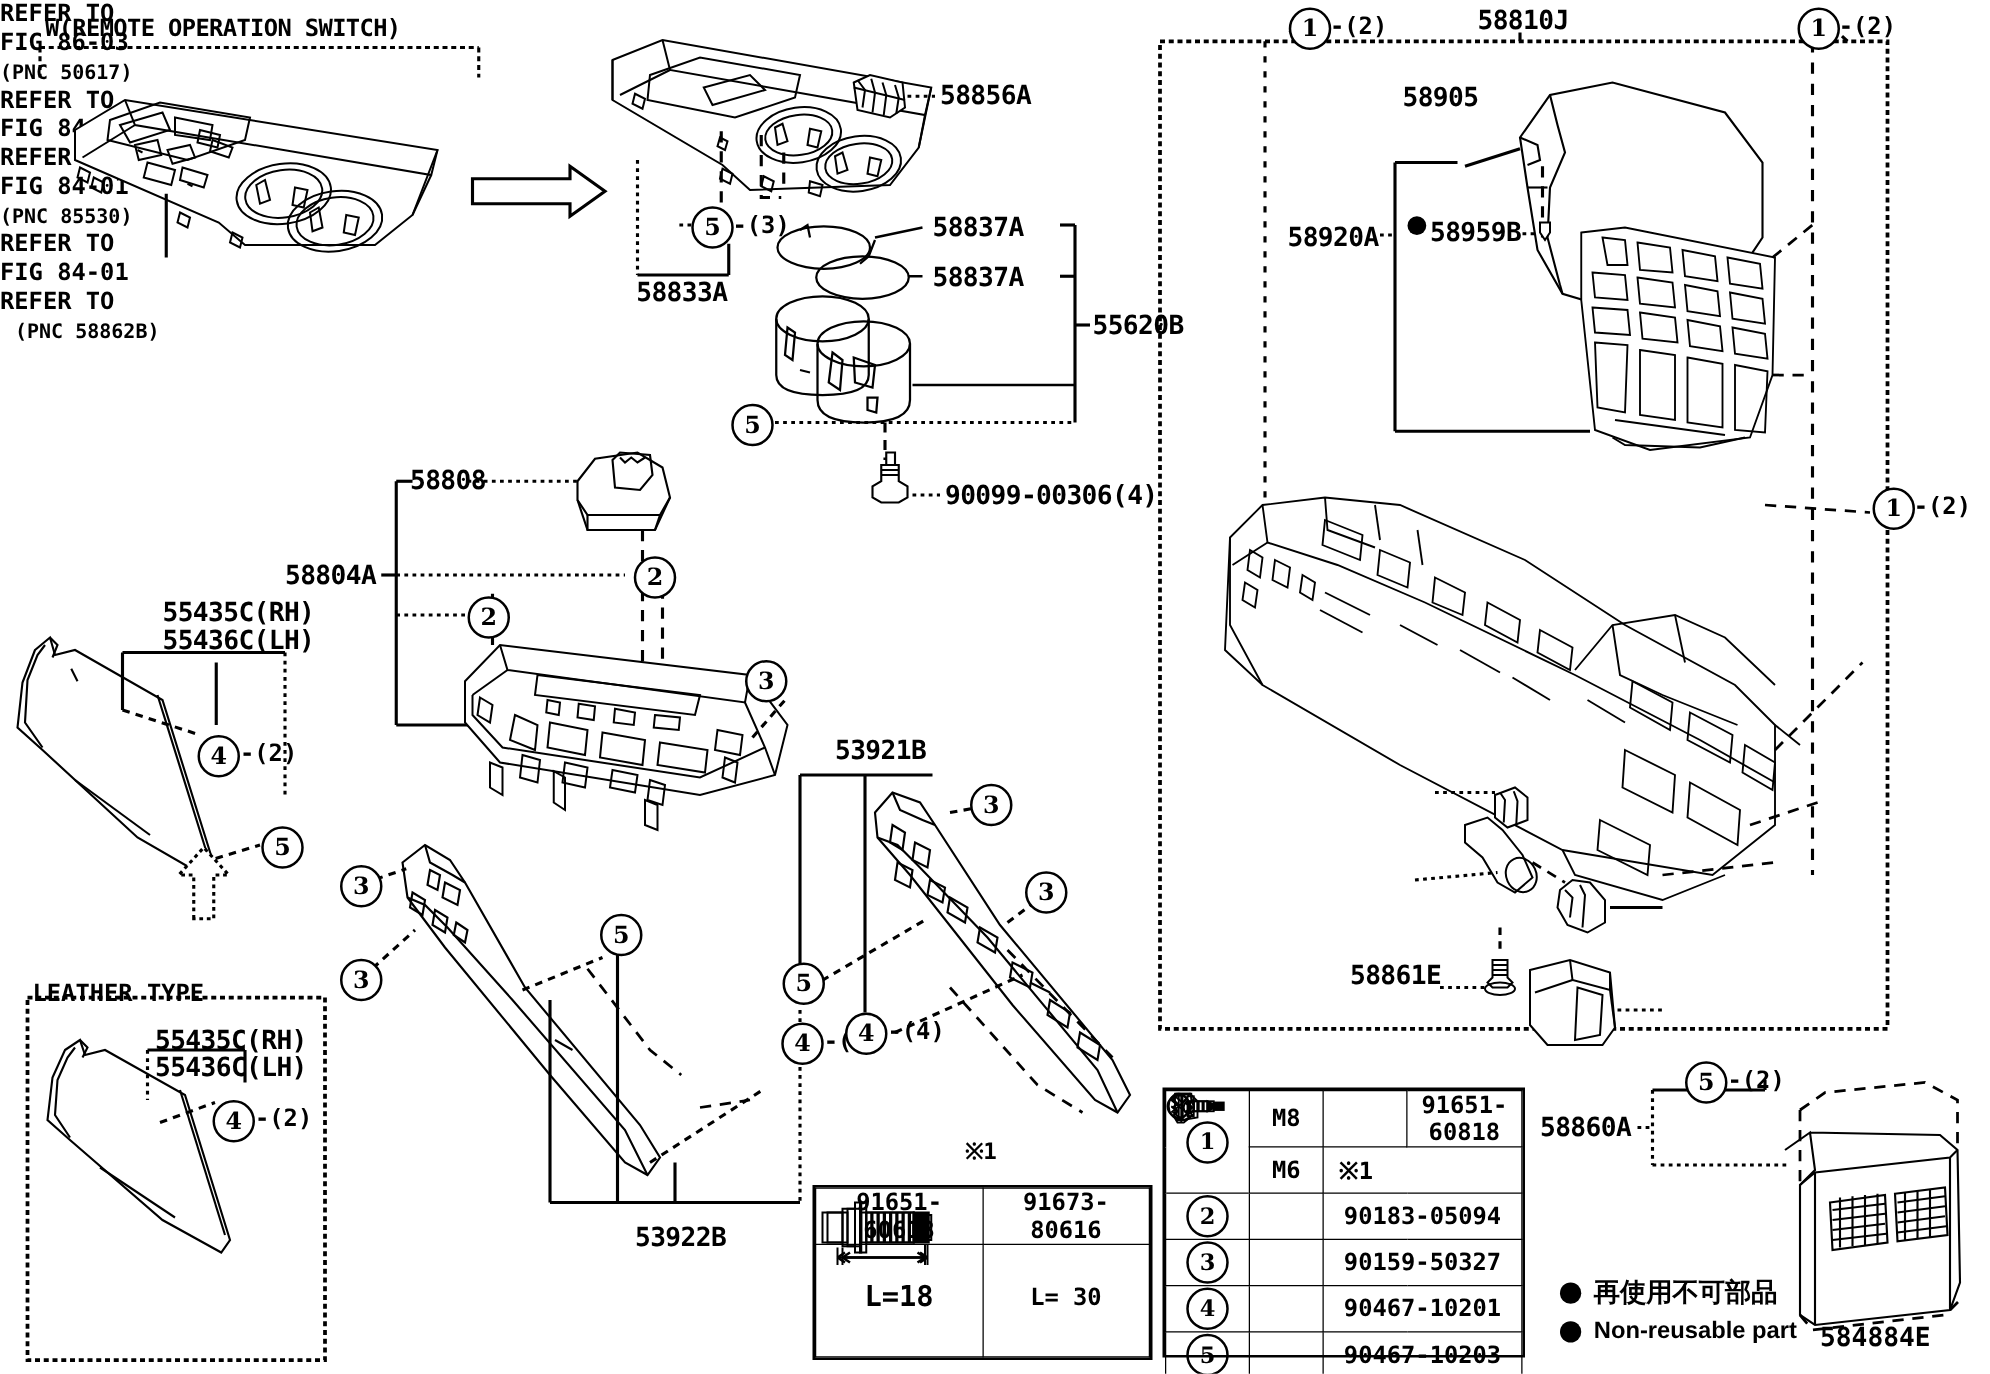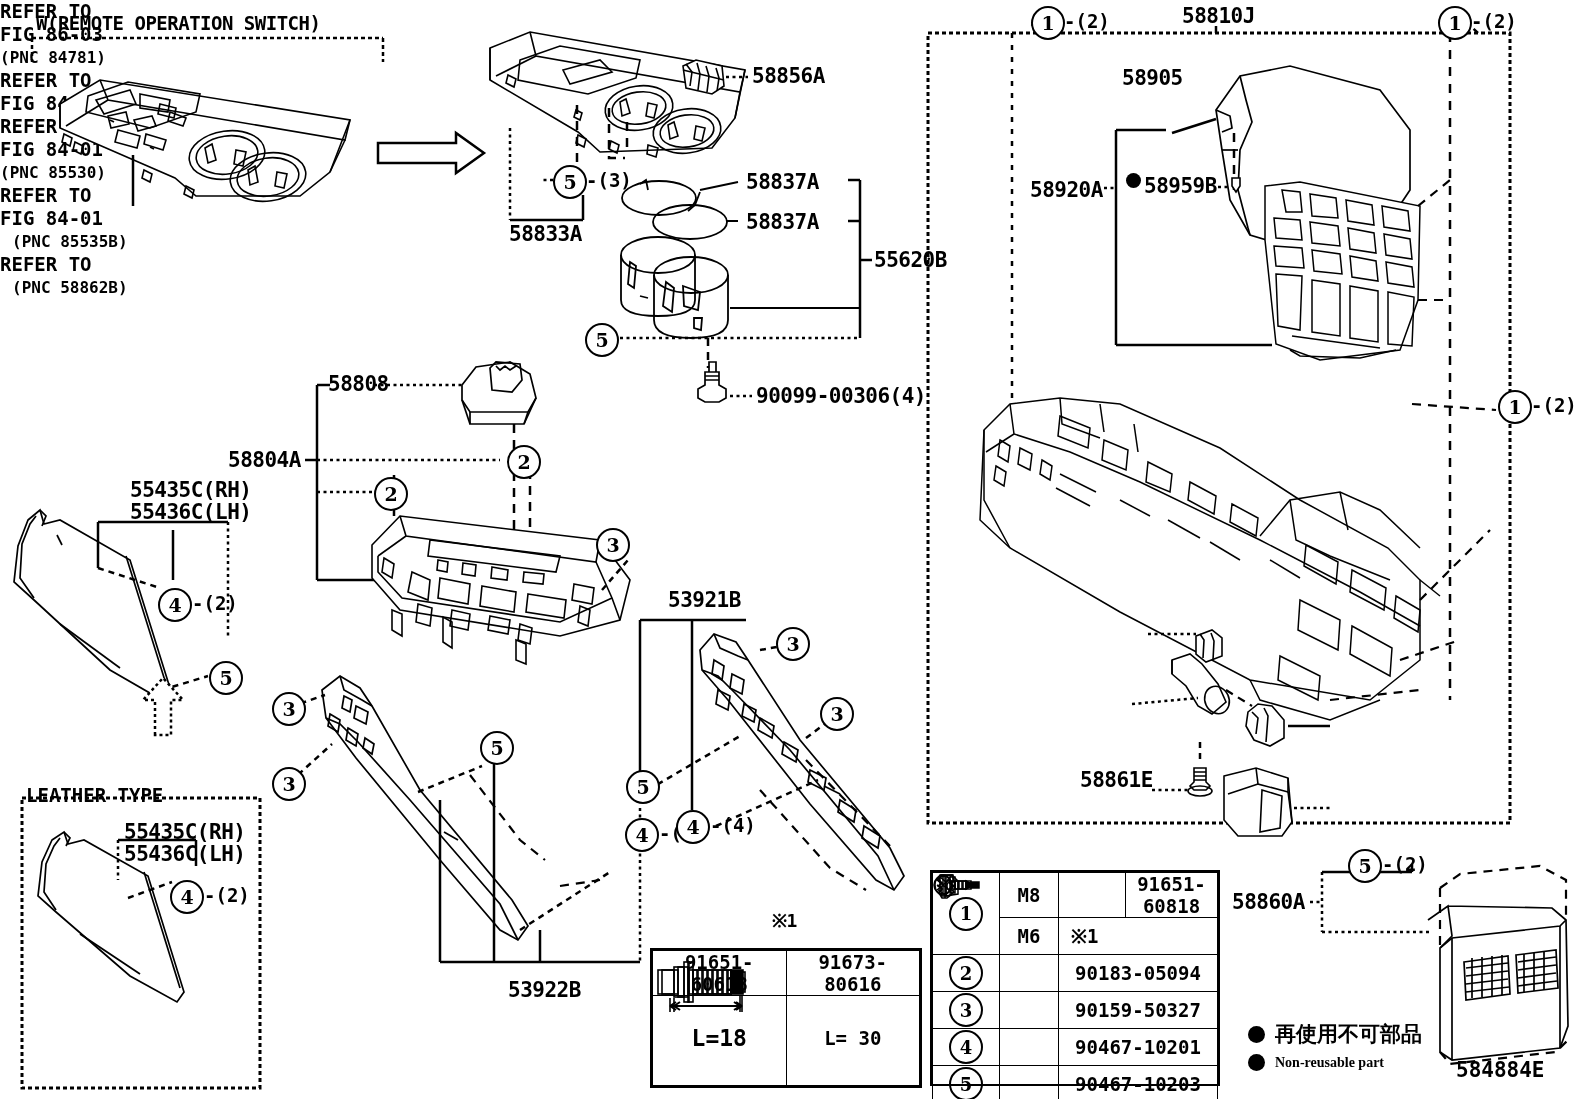--- a/index.html
+++ b/index.html
@@ -29,21 +29,21 @@
   .tbl td{border:1.6px solid #000;text-align:center;vertical-align:middle;
           font-weight:bold;font-family:"DejaVu Sans Mono","Liberation Mono",monospace;
           font-size:19px;padding:0 4px;} .tbl td.nb-b{border-bottom:none;}
   .circnum{display:inline-flex;width:30px;height:30px;border:2.3px solid #000;
            border-radius:50%;align-items:center;justify-content:center;font-size:18px;
            font-family:"DejaVu Serif","Liberation Serif",serif;}
   .boxlabel{position:absolute;font-size:19px;font-weight:bold;
             font-family:"DejaVu Sans Mono","Liberation Mono",monospace;}
   .note{position:absolute;font-weight:bold;}
   .note .jp{font-size:21px;font-family:"DejaVu Sans","Liberation Sans",sans-serif;}
-  .note .en{font-size:14px;font-family:Liberation Serif, serif;}
+  .note .en{font-size:19px;font-family:Liberation Sans, sans-serif;}
   .footer{position:absolute;font-size:21px;font-weight:bold;
           font-family:"DejaVu Sans Mono","Liberation Mono",monospace;}
 </style>
 </head>
 <body>
 
 <div id="stage">
 
   <svg width="1592" height="1099" viewBox="0 0 1592 1099">
     <g fill="none" stroke="#000" stroke-width="2">
@@ -492,21 +492,21 @@
     </g>
 
     </g>
   </svg>
 
   <div class="lbl hdr" style="left:36px;top:12px;">W(REMOTE OPERATION SWITCH)</div>
 
   <div class="refer" style="left:88px;top:206px;">
     <div>REFER TO</div>
     <div>FIG 86-03</div>
-    <div class="sub">(PNC 84781)</div>
+    <div class="sub">(PNC 50617)</div>
   </div>
 
   <div class="lbl pn" style="left:752px;top:64px;">58856A</div>
   <div class="lbl pn" style="left:509px;top:222px;">58833A</div>
   <div class="lbl pn" style="left:746px;top:170px;">58837A</div>
   <div class="lbl pn" style="left:746px;top:210px;">58837A</div>
   <div class="lbl pn" style="left:874px;top:248px;">55620B</div>
   <div class="lbl pn" style="left:756px;top:384px;">90099-00306(4)</div>
   <div class="lbl pn" style="left:328px;top:372px;">58808</div>
   <div class="lbl pn" style="left:228px;top:448px;">58804A</div>
@@ -534,21 +534,20 @@
     <div>FIG 84-01</div>
   </div>
   <div class="refer" style="left:1032px;top:668px;">
     <div>REFER TO</div>
     <div>FIG 84-01</div>
     <div class="sub">(PNC 85530)</div>
   </div>
   <div class="refer" style="left:1336px;top:702px;">
     <div>REFER TO</div>
     <div>FIG 84-01</div>
-    <div class="sub" style="padding-left:12px;">(PNC 85535B)</div>
   </div>
   <div class="refer" style="left:1336px;top:780px;">
     <div>REFER TO</div>
     <div class="sub" style="padding-left:12px;">(PNC 58862B)</div>
   </div>
 
   <div class="circ" style="left:1031px;top:6px;">1</div>
   <div class="qty" style="left:1064px;top:10px;">-(2)</div>
   <div class="circ" style="left:1438px;top:6px;">1</div>
   <div class="qty" style="left:1471px;top:10px;">-(2)</div>

